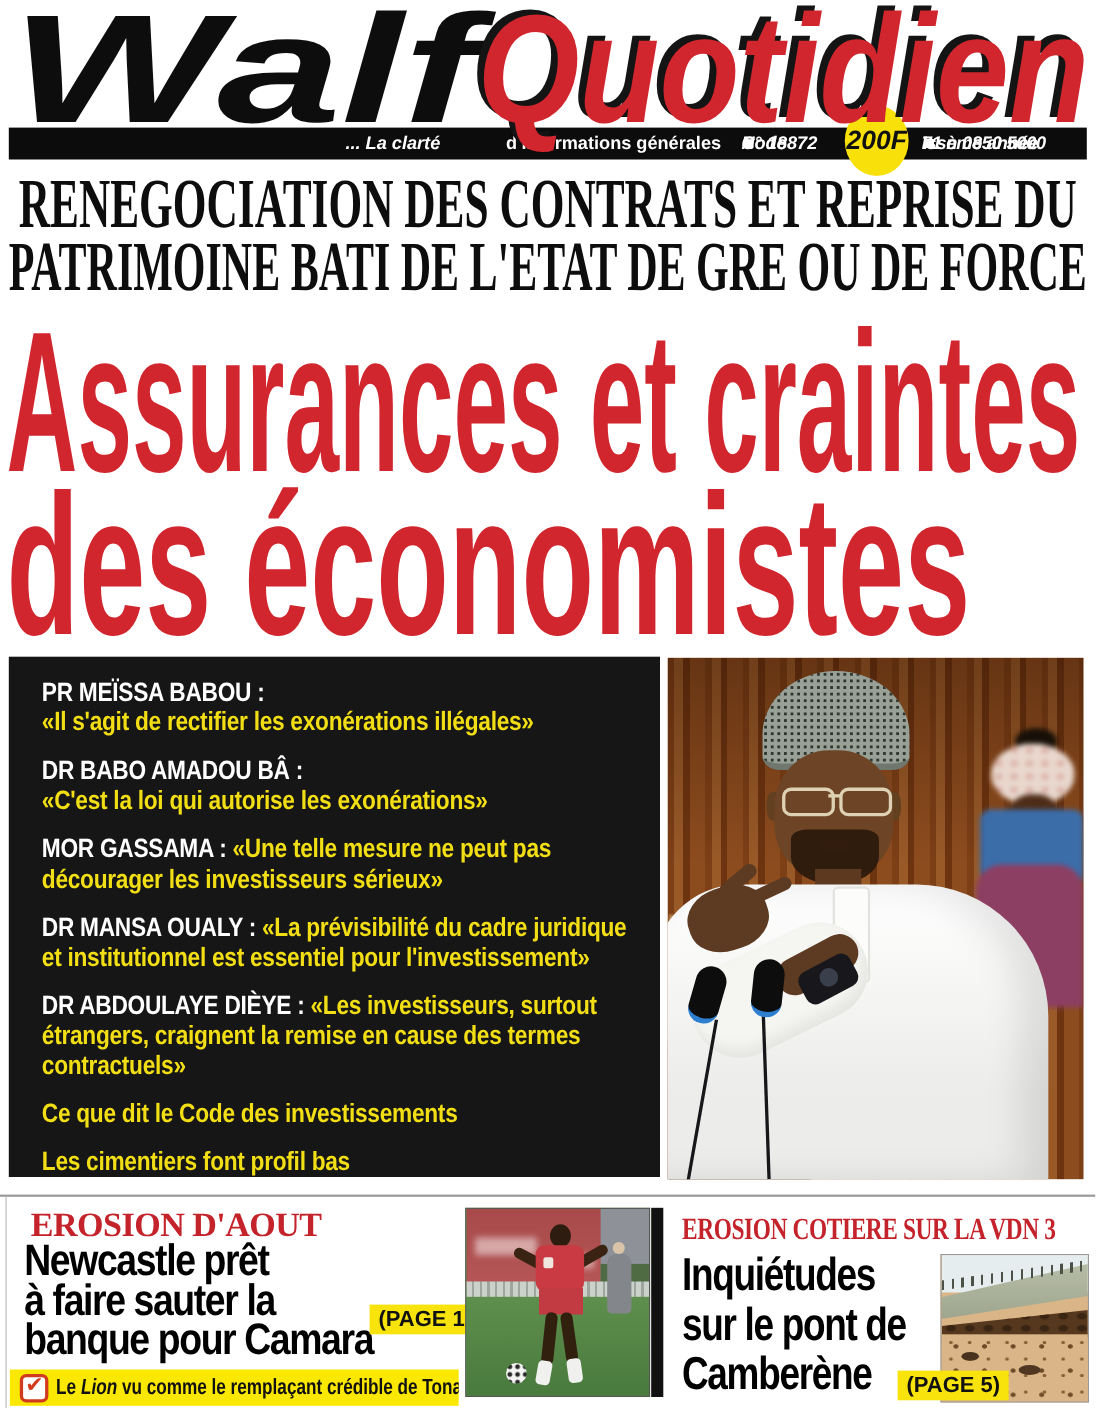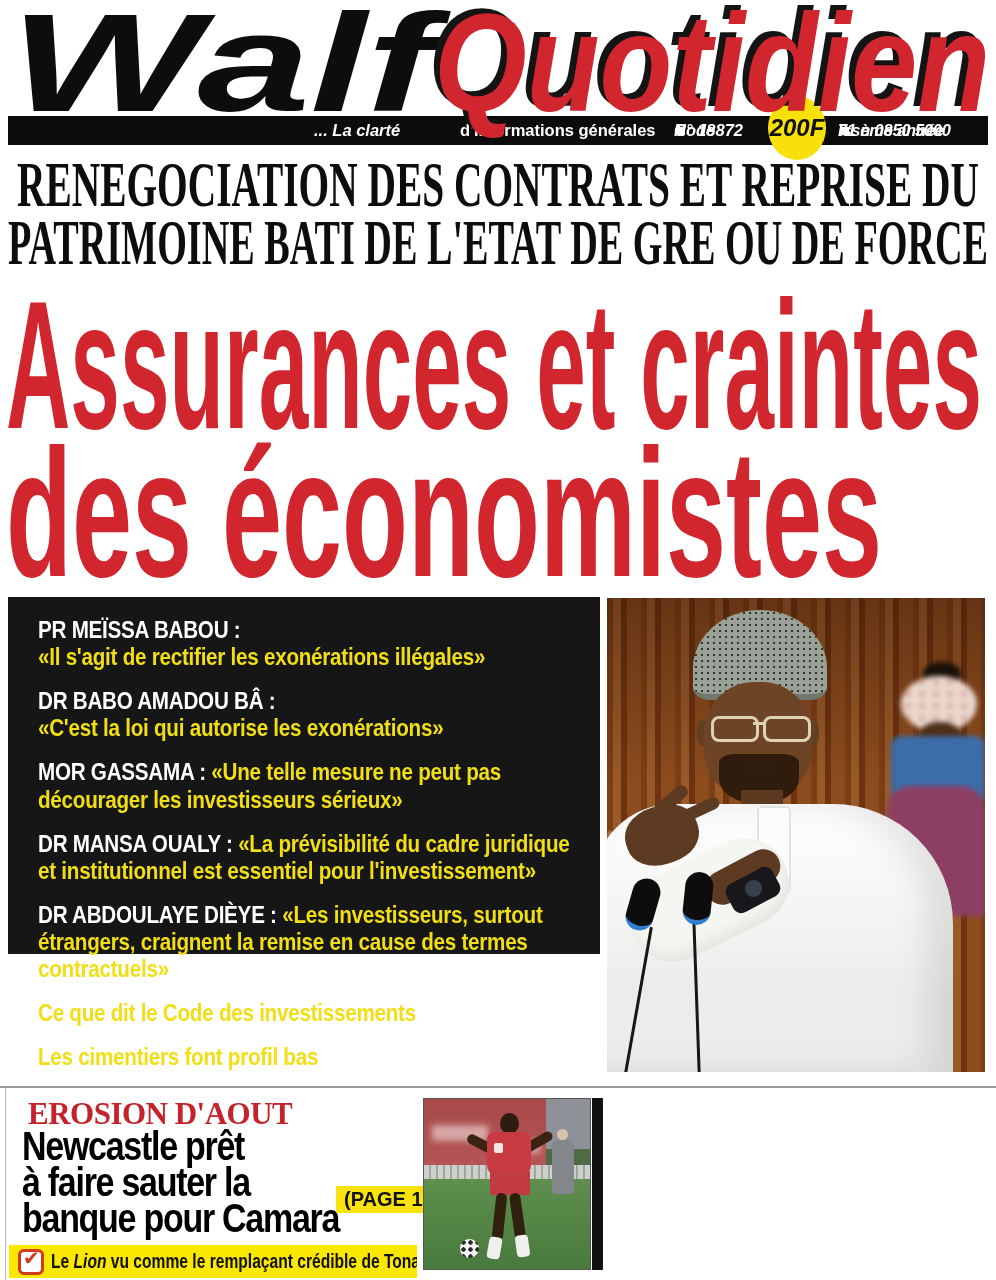--- a/index.html
+++ b/index.html
@@ -16,21 +16,21 @@
   .mb-year{left:830px;font-style:italic;font-size:13.5px;letter-spacing:-.2px;}
   .sq{color:#d8232a;font-style:normal;font-size:9px;vertical-align:2px;padding:0 2px;}
   .price-circle{position:absolute;left:768px;top:96px;width:58px;height:64px;border-radius:50%;
     background:#f8e10a;z-index:4;text-align:center;line-height:64px;color:#111;
     font-weight:bold;font-style:italic;font-size:24px;}
   .logo-svg{position:absolute;left:0;top:0;z-index:5;}
   .kicker-svg{position:absolute;left:0;top:150px;}
   .headline-svg{position:absolute;left:0;top:270px;}
 
   
-  .quotes-box{position:absolute;left:8px;top:597px;width:592px;height:357px;background:#161616;
+  .quotes-box{position:absolute;left:8px;top:597px;width:592px;height:473px;background:#161616;
     box-sizing:border-box;padding:19px 0 0 30px;}
   .q-inner{width:630px;transform:scaleX(.86);transform-origin:0 0;
     font-weight:bold;font-size:24px;line-height:1.13;letter-spacing:-.3px;}
   .q-item{margin-bottom:17px;}
   .q-name{color:#ffffff;}
   .q-quote{color:#f2de15;}
   .q-stacked .q-name{display:block;}
   .pages-badge{position:absolute;right:24px;bottom:13px;background:#d8232a;color:#fff;
     font-weight:bold;font-size:25px;padding:3px 12px;letter-spacing:-.5px;}
 
@@ -289,14 +289,32 @@
     </div>
 
     <div class="bl-strip">
       <span class="check-icon"></span>
       <span class="strip-text"><b>Le </b><b class="it">Lion</b><b> vu comme le remplaçant crédible de Tonali</b></span>
     </div>
   </div>
 
   <div class="divider"></div>
 
+  <div class="br">
+    <div class="br-kicker">EROSION COTIERE SUR LA VDN 3</div>
+    <div class="br-headline">
+      <div>Inquiétudes</div>
+      <div>sur le pont de</div>
+      <div>Camberène</div>
+    </div>
+    <div class="br-photo">
+      <div class="ep-sky"></div>
+      <div class="ep-bank"></div>
+      <div class="ep-rail"></div>
+      <div class="ep-dark"></div>
+      <div class="ep-sand"></div>
+      <div class="ep-rock1"></div>
+        <div class="ep-rock2"></div>
+    </div>
+    <div class="badge badge-5">(PAGE 5)</div>
+  </div>
 
 </div>
 
 </body></html>

